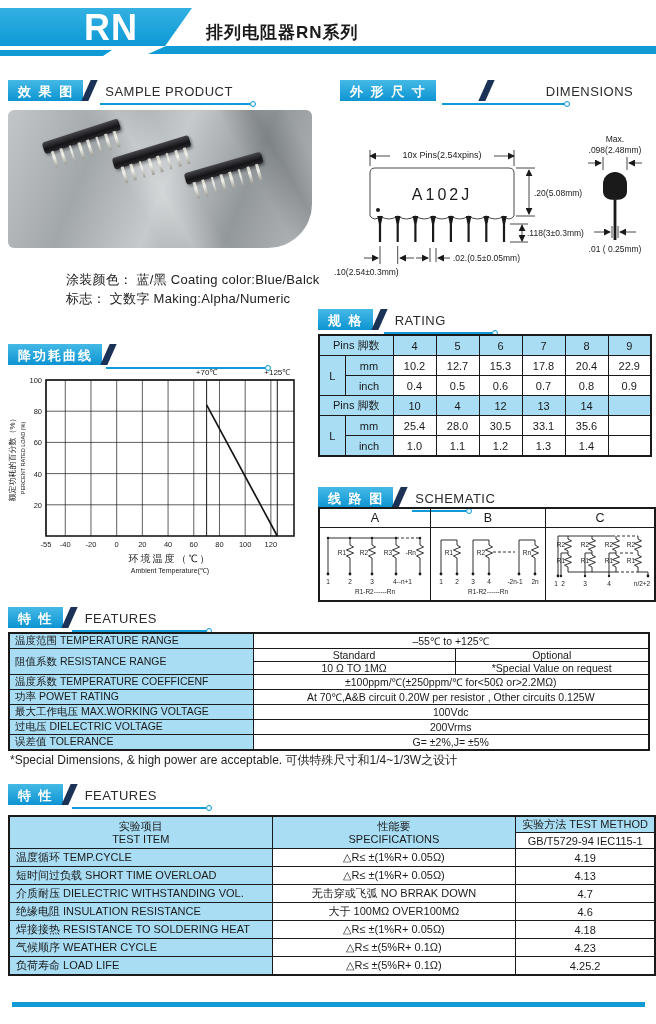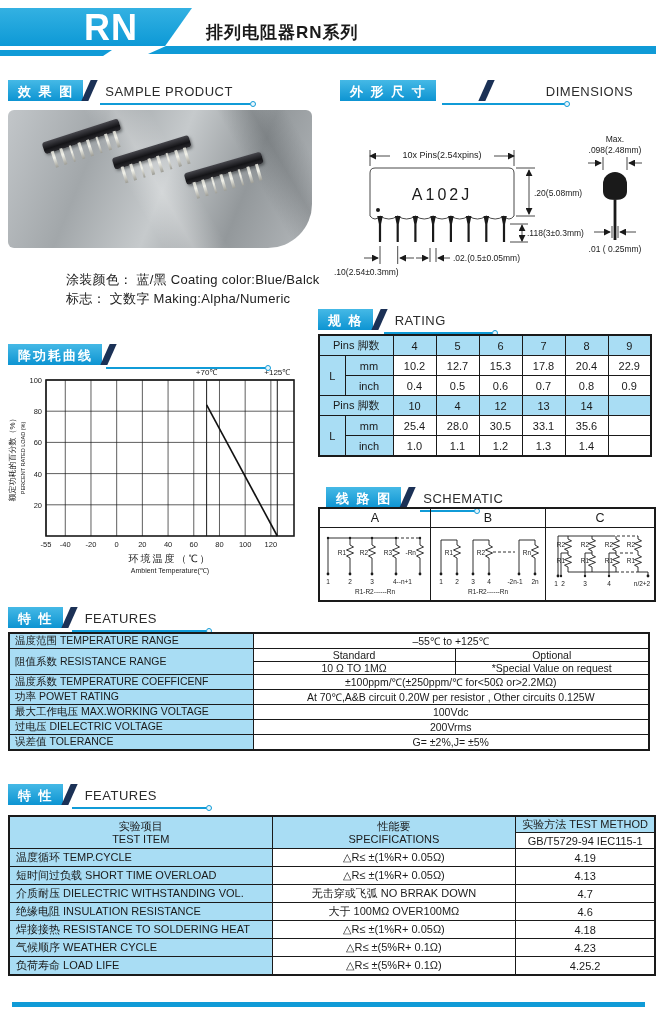--- a/index.html
+++ b/index.html
@@ -105,21 +105,21 @@
     <div class="sec-zh">规 格</div>
     <div class="sec-slash"></div>
     <div class="sec-en">RATING</div>
     <div class="sec-line" style="left:66px;width:108px;"></div>
   </div>
   <div class="sec" style="left:8px;top:344px;">
     <div class="sec-zh">降功耗曲线</div>
     <div class="sec-slash"></div>
     <div class="sec-line" style="left:98px;width:159px;"></div>
   </div>
-  <div class="sec" style="left:318px;top:487px;margin-left:8px;">
+  <div class="sec" style="left:318px;top:487px;">
     <div class="sec-zh">线 路 图</div>
     <div class="sec-slash"></div>
     <div class="sec-en">SCHEMATIC</div>
     <div class="sec-line" style="left:94px;width:54px;"></div>
   </div>
   <div class="sec" style="left:8px;top:607px;">
     <div class="sec-zh">特 性</div>
     <div class="sec-slash"></div>
     <div class="sec-en">FEATURES</div>
     <div class="sec-line" style="left:64px;width:134px;"></div>
@@ -543,20 +543,21 @@
       <td class="lbl blue">过电压 DIELECTRIC VOLTAGE</td>
       <td colspan="2">200Vrms</td>
     </tr>
     <tr>
       <td class="lbl blue">误差值 TOLERANCE</td>
       <td colspan="2">G= ±2%,J= ±5%</td>
     </tr>
   </tbody>
     </table>
 
+  <div class="note">*Special Dimensions, &amp; high power are acceptable. 可供特殊尺寸和1/4~1/3W之设计</div>
 
   <table class="ft2">
     <colgroup>
         <col style="width:264px">
         <col style="width:248px">
         <col style="width:132px">
       </colgroup>
     <tbody>
         <tr class="hrow">
       <td class="blue hd2" rowspan="2">

